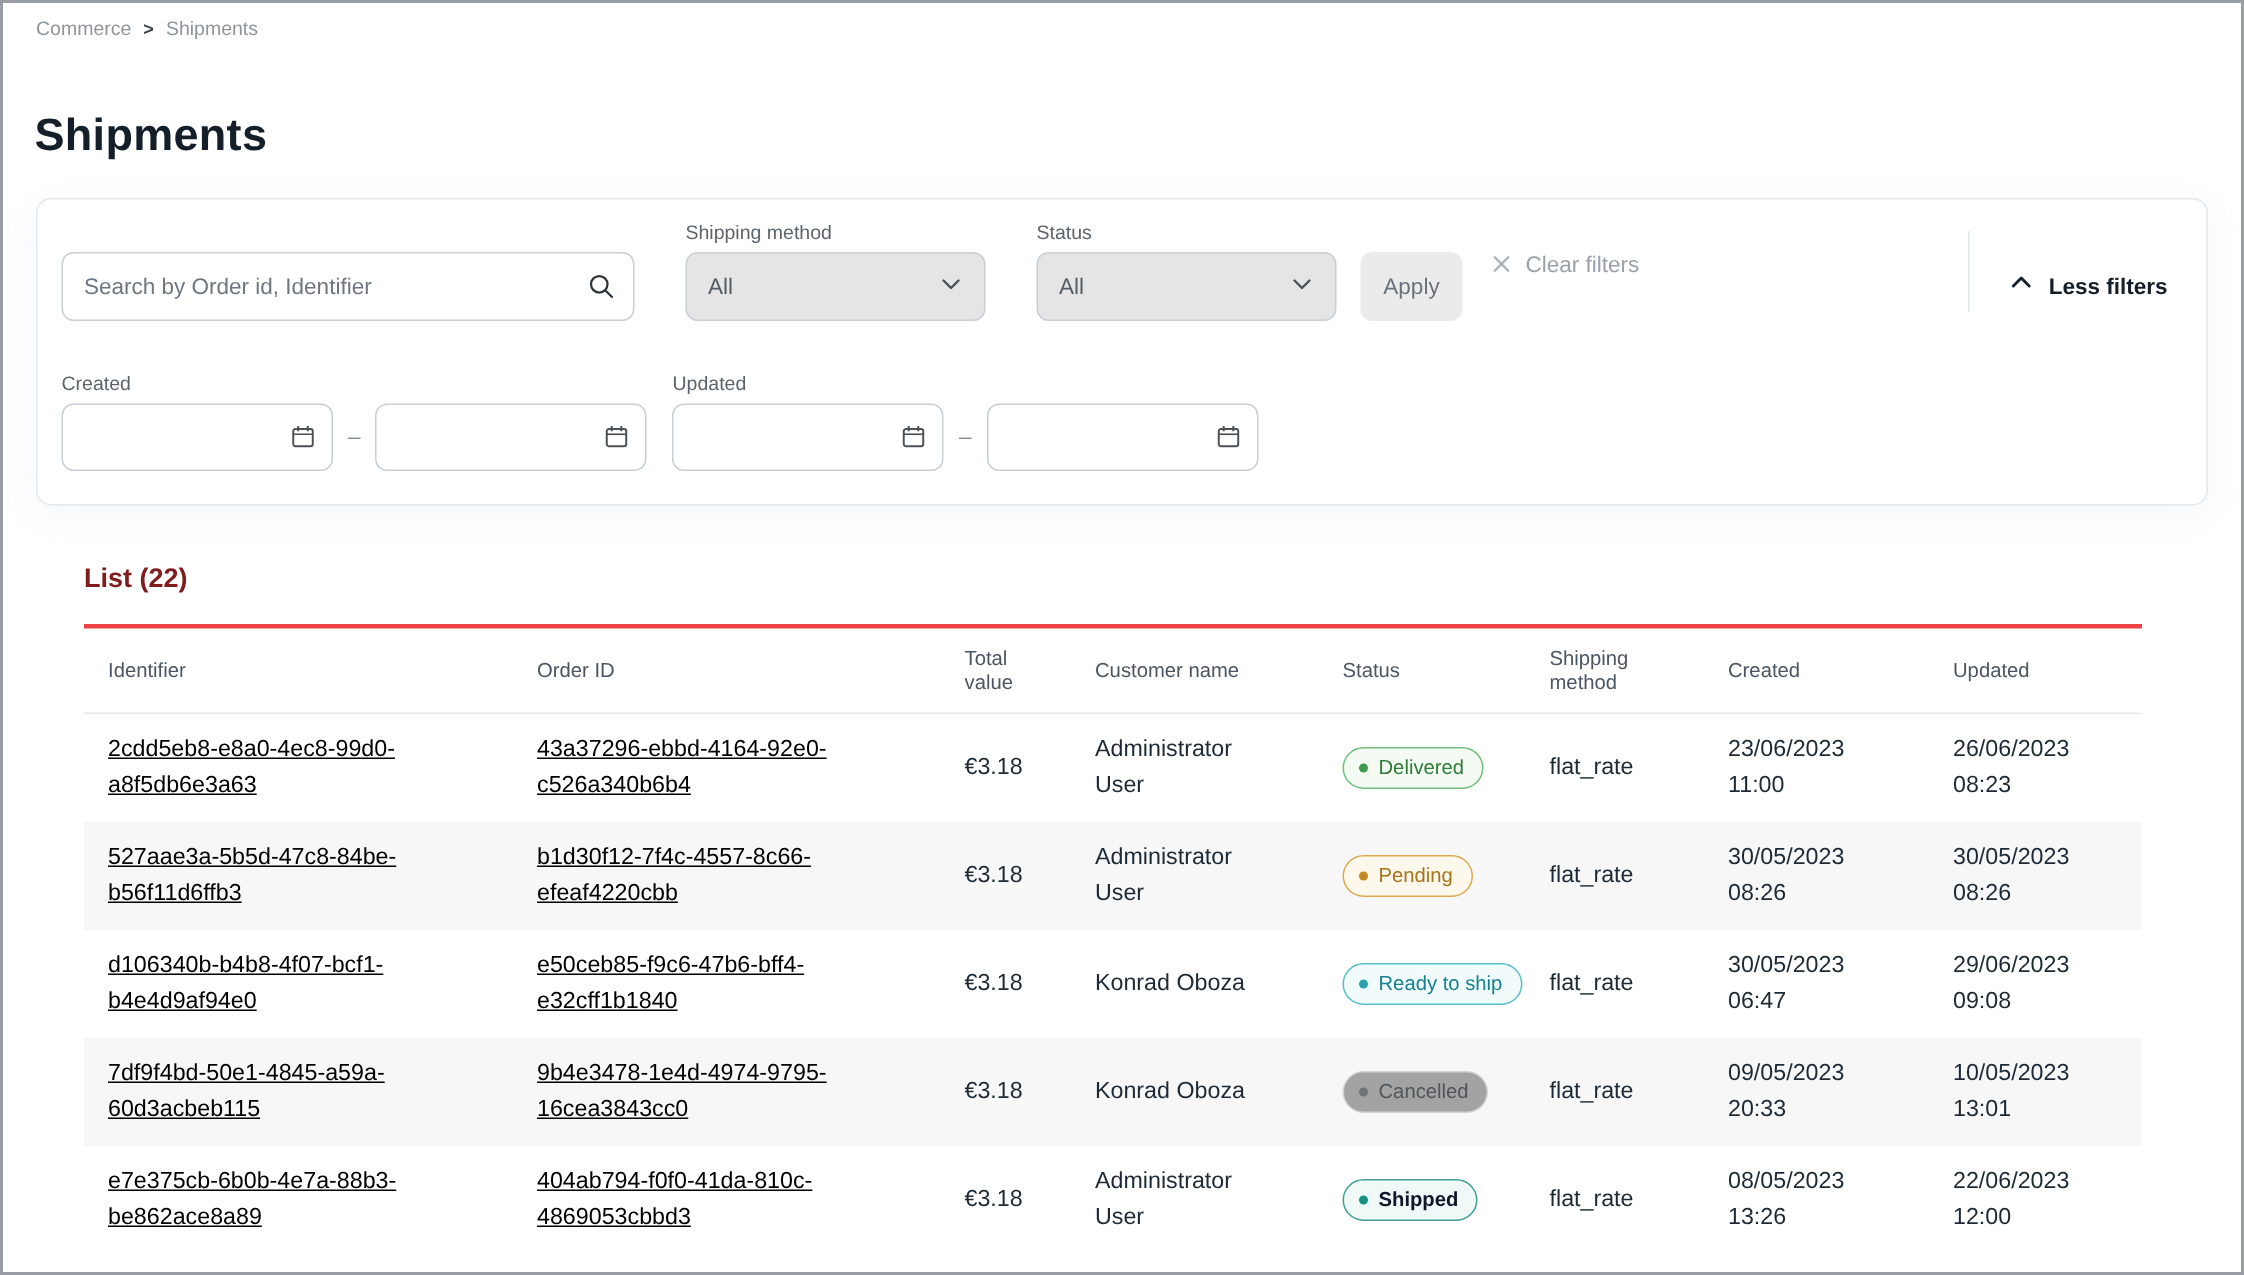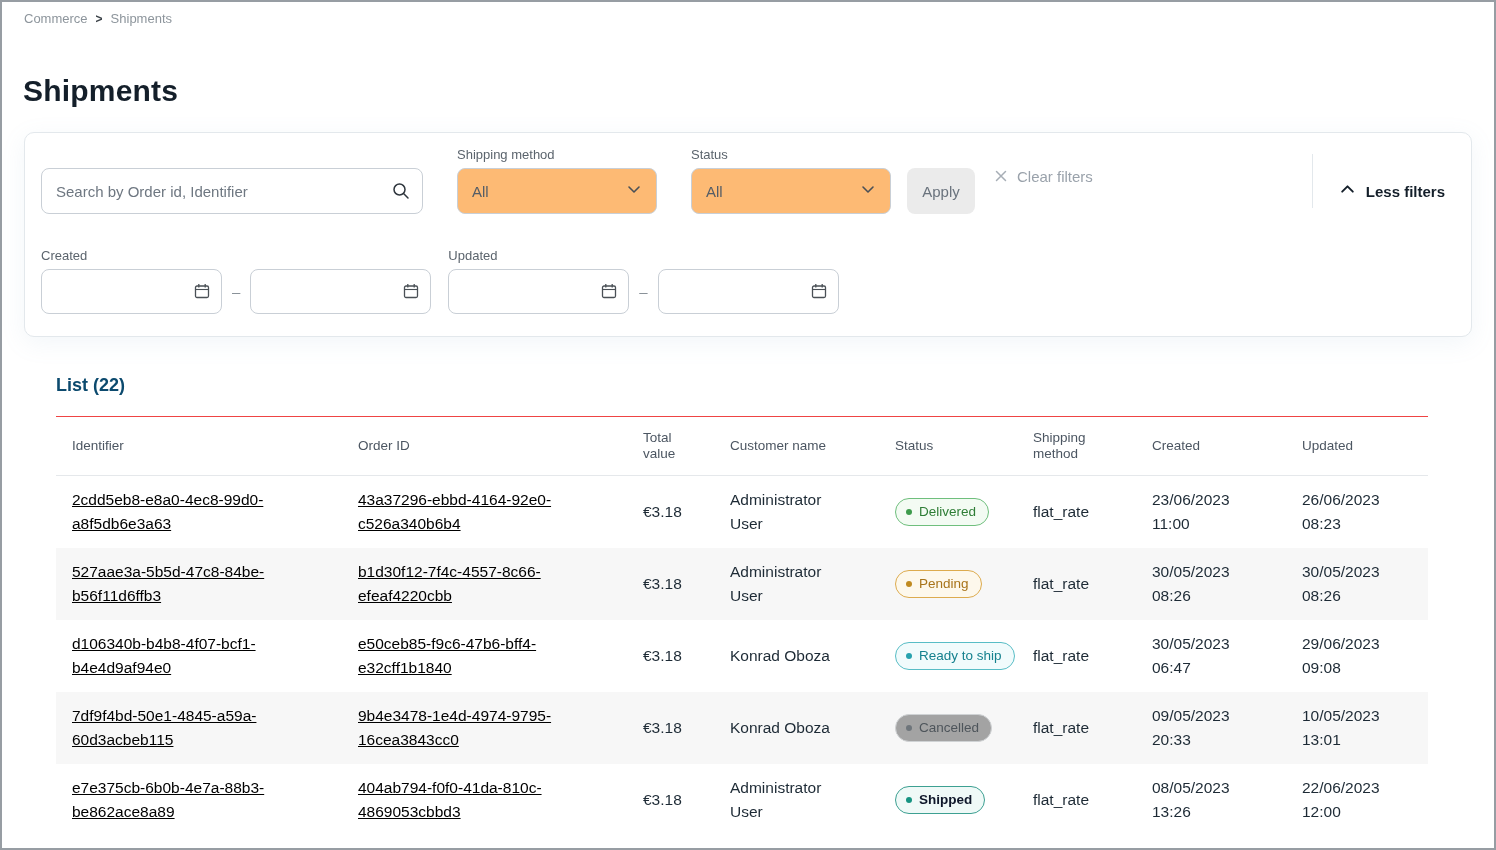--- a/index.html
+++ b/index.html
@@ -24,21 +24,21 @@
   .field { display:flex; flex-direction:column; }
   .field-label { font-size:13px; color:#5b646d; margin-bottom:6px; }
 
   .search-box { position:relative; width:382px; }
   .search-box input { width:100%; height:46px; border:1px solid #c9cfd6; border-radius:8px; padding:0 44px 0 14px;
                       font-size:15px; color:#1d2a35; font-family:inherit; outline:none; background:#fff; }
   .search-box input::placeholder { color:#6e7781; }
   .search-box .s-icon { position:absolute; right:12px; top:13px; }
 
   .sel-field { margin-left:34px; }
-  .select { width:200px; height:46px; border:1px solid #c9cfd6; border-radius:8px; background:#fdba74;
+  .select { width:200px; height:46px; border:1px solid #c9cfd6; border-radius:8px; background:#e5e5e5;
             display:flex; align-items:center; justify-content:space-between; padding:0 14px; cursor:pointer; }
   .select .sel-val { font-size:15px; color:#545d66; }
 
   .apply-btn { margin-left:16px; width:68px; height:46px; border:none; border-radius:8px; background:#ebebeb;
                color:#6a737d; font-size:15px; font-family:inherit; cursor:pointer; }
   .clear-btn { margin-left:18px; height:46px; display:flex; align-items:flex-start; gap:8px; color:#9aa2ab;
                font-size:15px; cursor:pointer; }
 
   .vdivider { margin-left:auto; width:1px; height:54px; background:#e3e8ec; align-self:center; }
   .less-btn { margin:0 10px 0 26px; height:46px; display:flex; align-items:center; gap:10px; cursor:pointer; }
@@ -46,25 +46,25 @@
 
   .range-wrap { display:flex; align-items:center; }
   .date-box { position:relative; width:181px; }
   .date-box input { width:100%; height:45px; border:1px solid #c9cfd6; border-radius:8px; padding:0 40px 0 12px;
                     font-size:15px; font-family:inherit; color:#1d2a35; outline:none; background:#fff; }
   .date-box .c-icon { position:absolute; right:11px; top:13px; }
   .dash { margin:0 10px; color:#8a9299; font-size:15px; }
 
   
   .list-section { margin:0 66px 0 54px; }
-  .list-title { margin-top:38px; font-size:18px; font-weight:700; color:#0c4a6e; }
+  .list-title { margin-top:38px; font-size:18px; font-weight:700; color:#7f1d1d; }
 
   .table { margin-top:20px; font-size:15.5px; }
   .thead, .trow { display:grid; grid-template-columns:286px 285px 87px 165px 138px 119px 150px 1fr; padding-left:16px; }
-  .thead { border-top:1px solid #ef4444; border-bottom:1px solid #e5e8eb; height:60px; align-items:center;
+  .thead { border-top:3px solid #ef4444; border-bottom:1px solid #e5e8eb; height:60px; align-items:center;
            font-size:13.5px; color:#4c5662; }
   .thead .hcell { padding-right:14px; line-height:16px; }
   .thead .wrap-narrow { display:inline-block; max-width:64px; }
   .trow { height:72px; align-items:center; }
   .trow:nth-child(odd) { background:#f7f7f7; }
   .tcell { padding-right:14px; line-height:24px; }
   .link { color:#000000; text-decoration:underline; cursor:pointer; word-break:normal; overflow-wrap:break-word; }
   .cell-customer span { display:inline-block; max-width:112px; }
   .cell-date span { display:inline-block; max-width:92px; }
 

